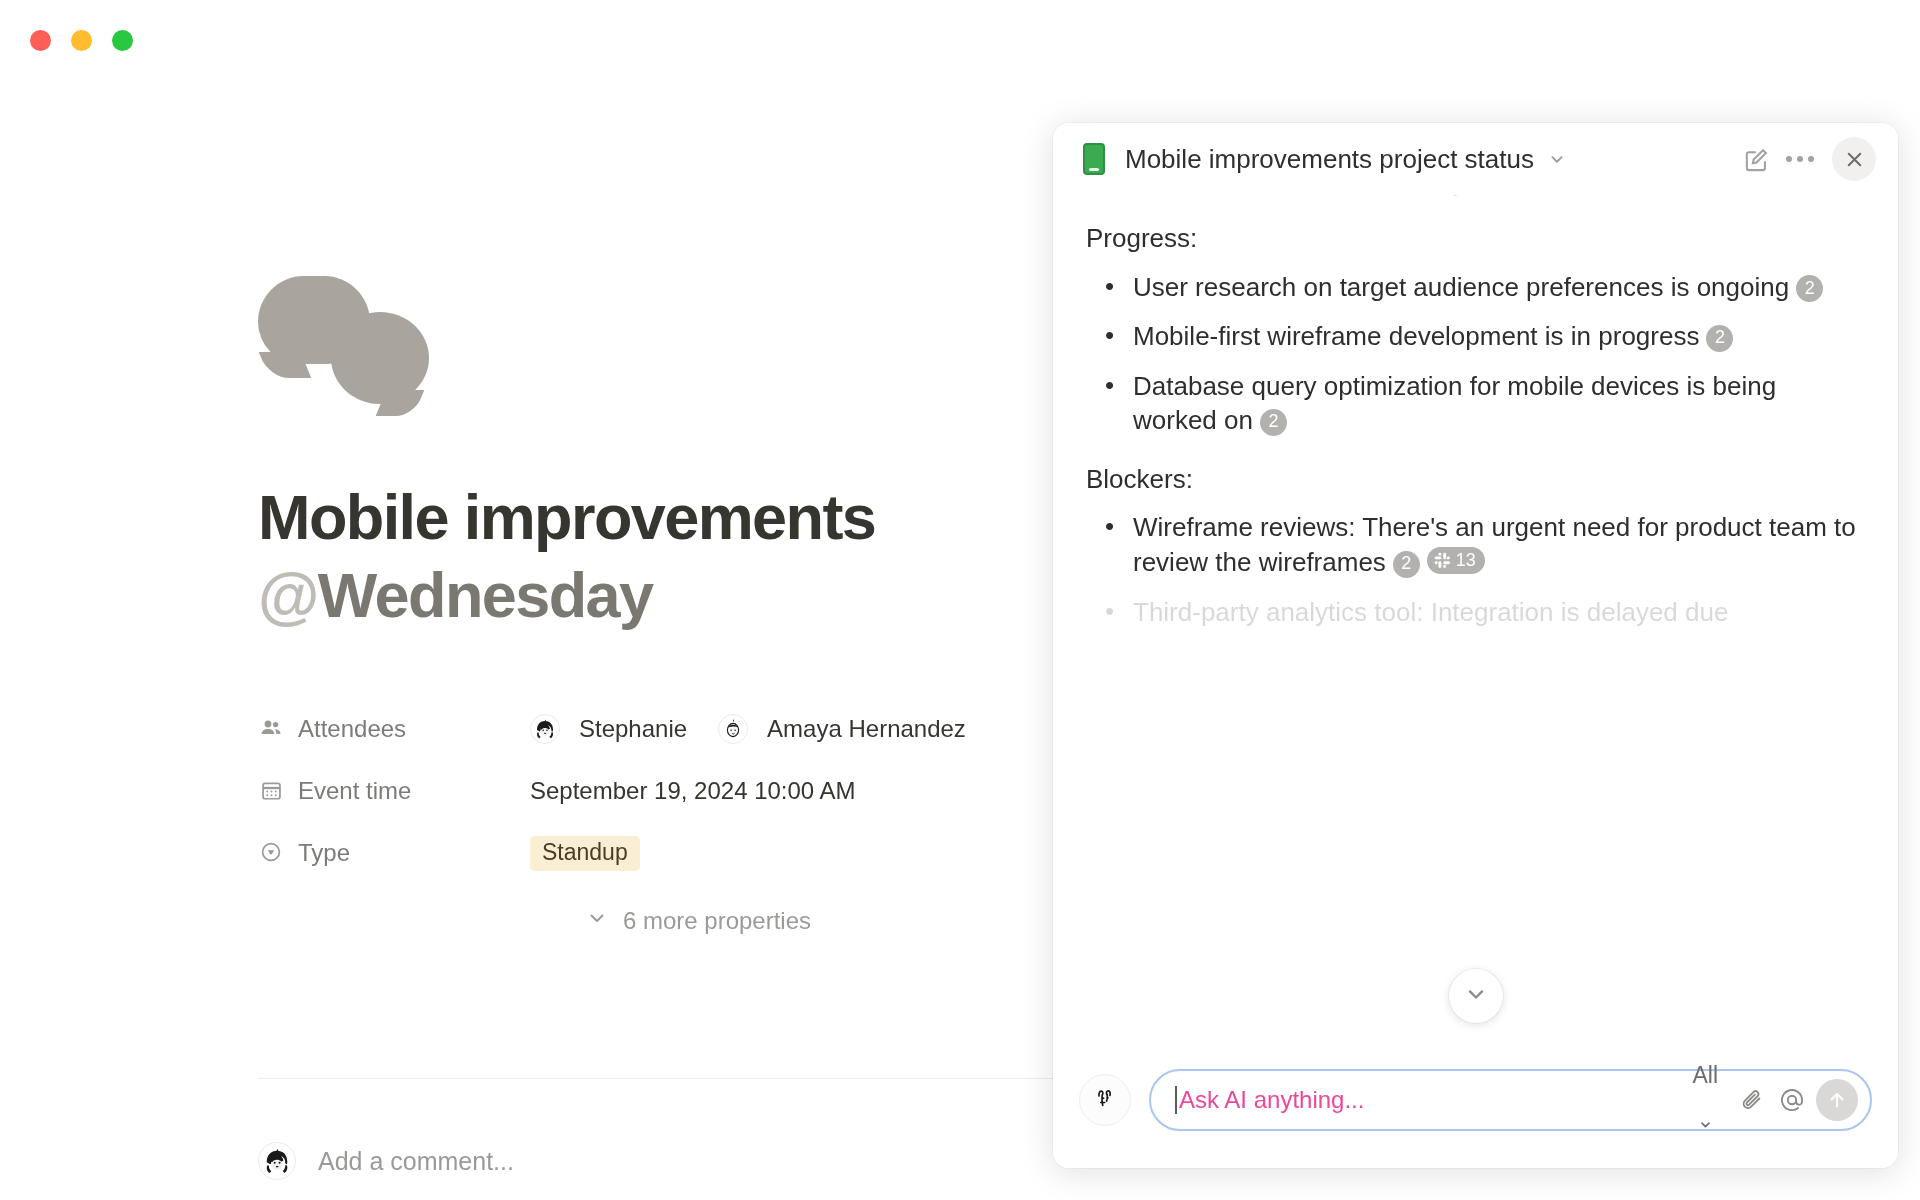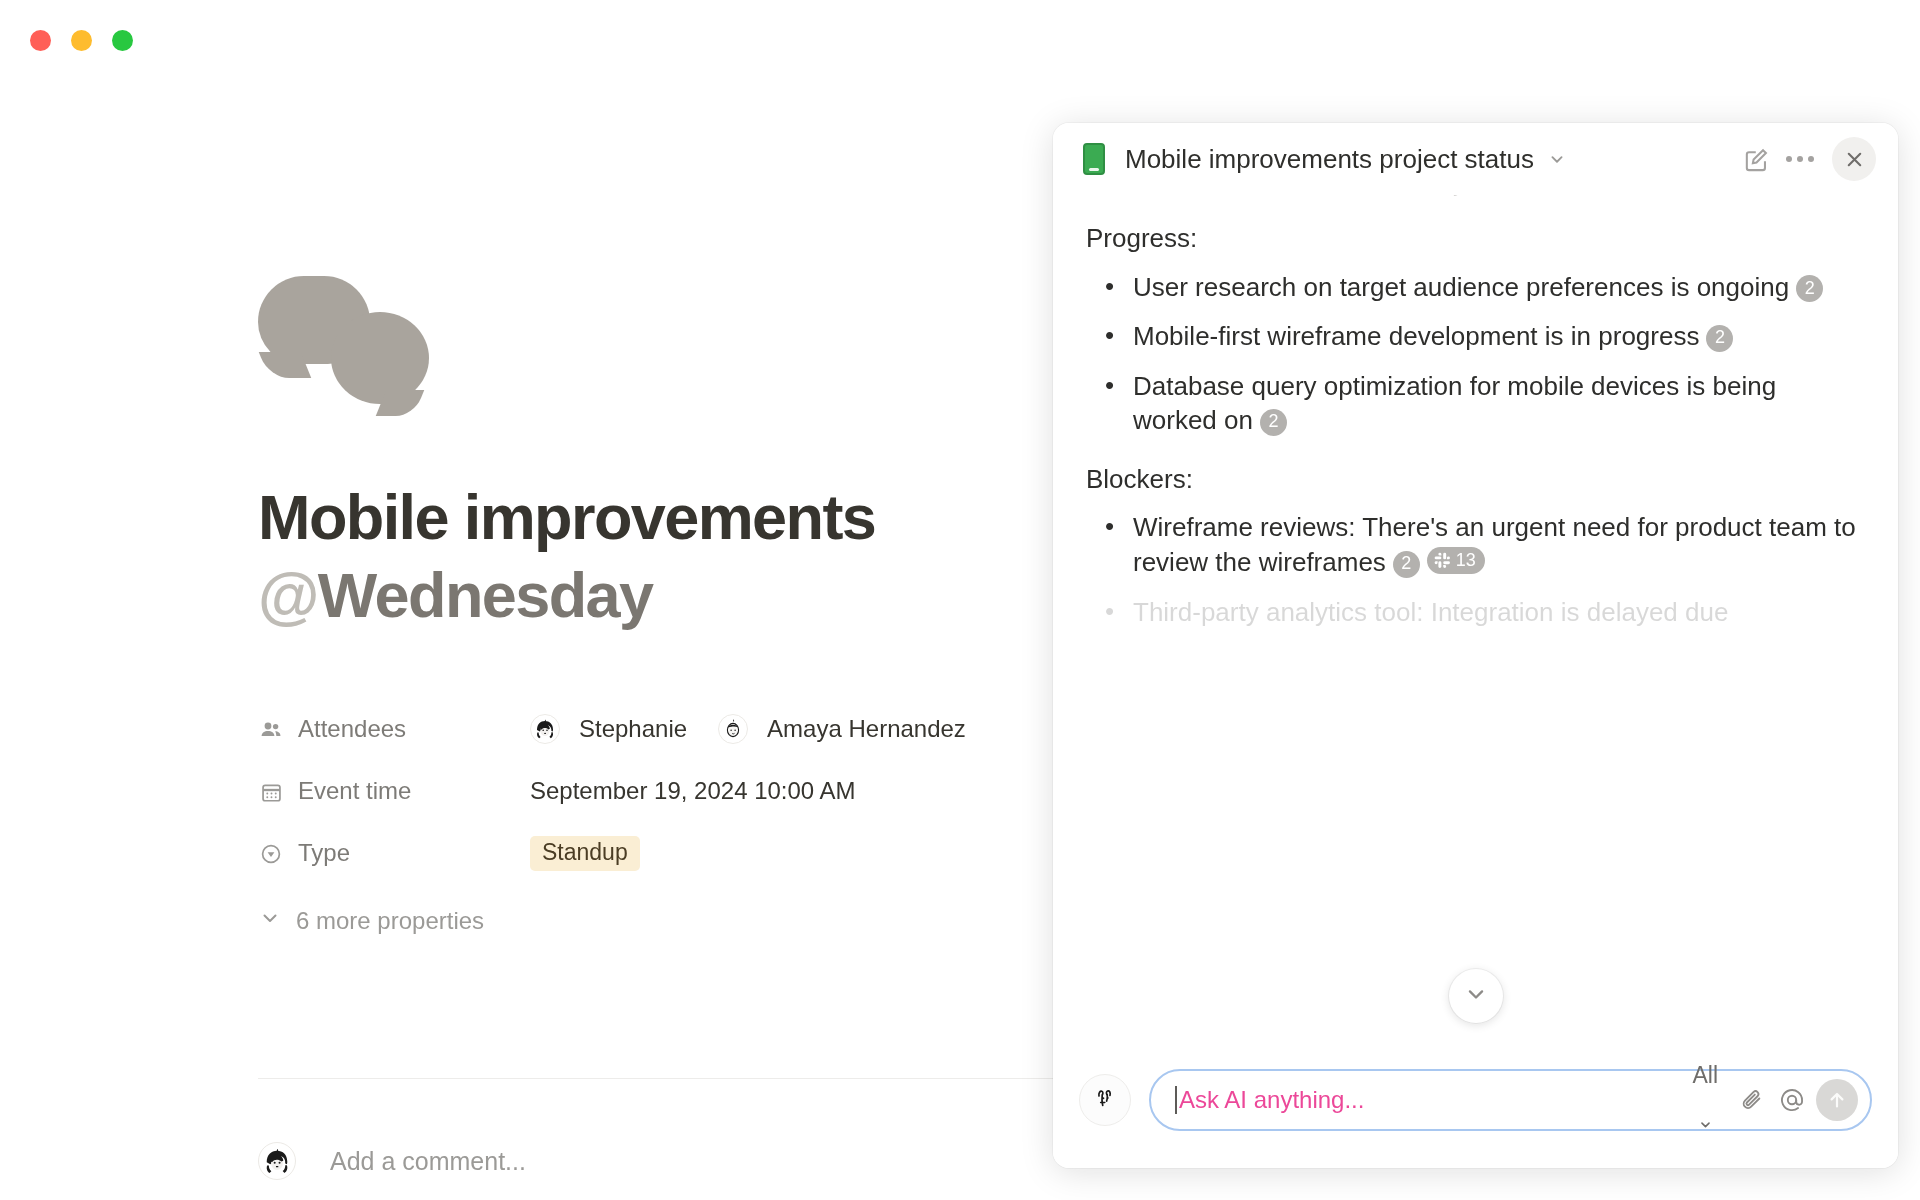--- a/index.html
+++ b/index.html
@@ -33,37 +33,37 @@
   .bub.b2:after { content:""; position:absolute; right: 10px; bottom: -12px; width: 38px; height: 26px;
                   background:#a9a49d; border-radius: 0 0 18px 0; transform: skewX(-22deg); }
 
   .doc-title { font-size: 63px; font-weight: 700; color: #37352f; letter-spacing: -1.6px;
                line-height: 1.24; white-space: nowrap; }
   .doc-title .at { color: #bfbcb6; }
   .doc-title .mention { color: #7b7771; }
 
   .props { margin-top: 64px; }
   .prop-row { display: flex; align-items: center; height: 62px; }
-  .prop-label { display: flex; align-items: flex-end; gap: 14px; width: 272px; flex: none; }
+  .prop-label { display: flex; align-items: flex-start; gap: 14px; width: 272px; flex: none; }
   .prop-icon { width: 26px; height: 26px; color: #9b9a97; display: flex; align-items: center; justify-content: center; }
   .prop-name { font-size: 24px; color: #7d7b77; }
   .prop-value { font-size: 24px; color: #37352f; display: flex; align-items: center; gap: 19px;
                 white-space: nowrap; overflow: hidden; }
 
   .avatar { width: 30px; height: 30px; border-radius: 50%; background: #fff;
             border: 1px solid #eceae6; overflow: hidden; flex: none;
             display: flex; align-items: center; justify-content: center; }
 
   .tag-standup { background: #faeed4; color: #4b3d24; font-size: 23px;
                  padding: 3px 12px 5px; border-radius: 5px; }
 
-  .more-props { display: flex; align-items: center; gap: 14px; margin-top: 22px; color: #9b9a97; font-size: 24px; }
+  .more-props { display: flex; align-items: center; gap: 14px; margin-top: 22px; color: #9b9a97; font-size: 24px; justify-content: center; }
 
   .divider { position: absolute; left: 258px; top: 1010px; width: 880px; height: 1px; background: #edecea; }
-  .comment-row { position: absolute; left: 258px; top: 1074px; display: flex; align-items: center; gap: 34px; }
+  .comment-row { position: absolute; left: 258px; top: 1074px; display: flex; align-items: center; gap: 22px; }
   .comment-ph { font-size: 25px; color: #9b9a97; }
 
   
   .panel { position: absolute; left: 1053px; top: 123px; width: 845px; height: 1045px;
            background: #fff; border-radius: 16px;
            box-shadow: 0 4px 34px rgba(15,15,15,.13), 0 0 0 1px rgba(15,15,15,.035);
            overflow: hidden; }
 
   .panel-head { position: absolute; top: 0; left: 0; width: 845px; height: 72px; background: #fff;
                 display: flex; align-items: center; padding: 0 22px 0 30px; z-index: 6; }

